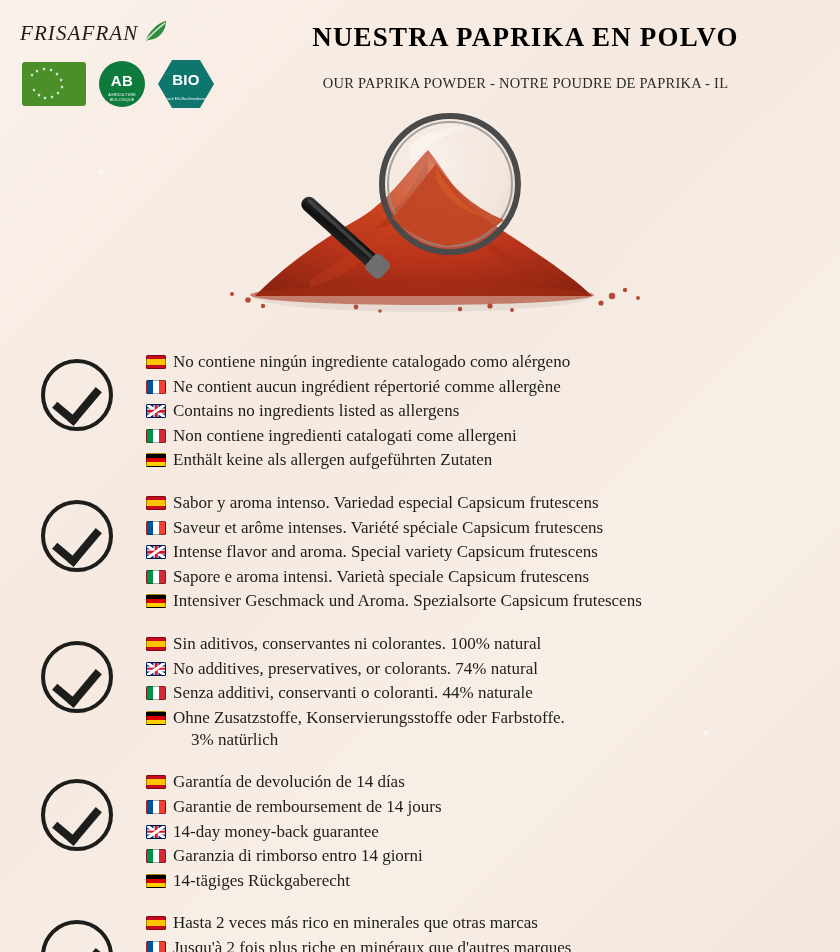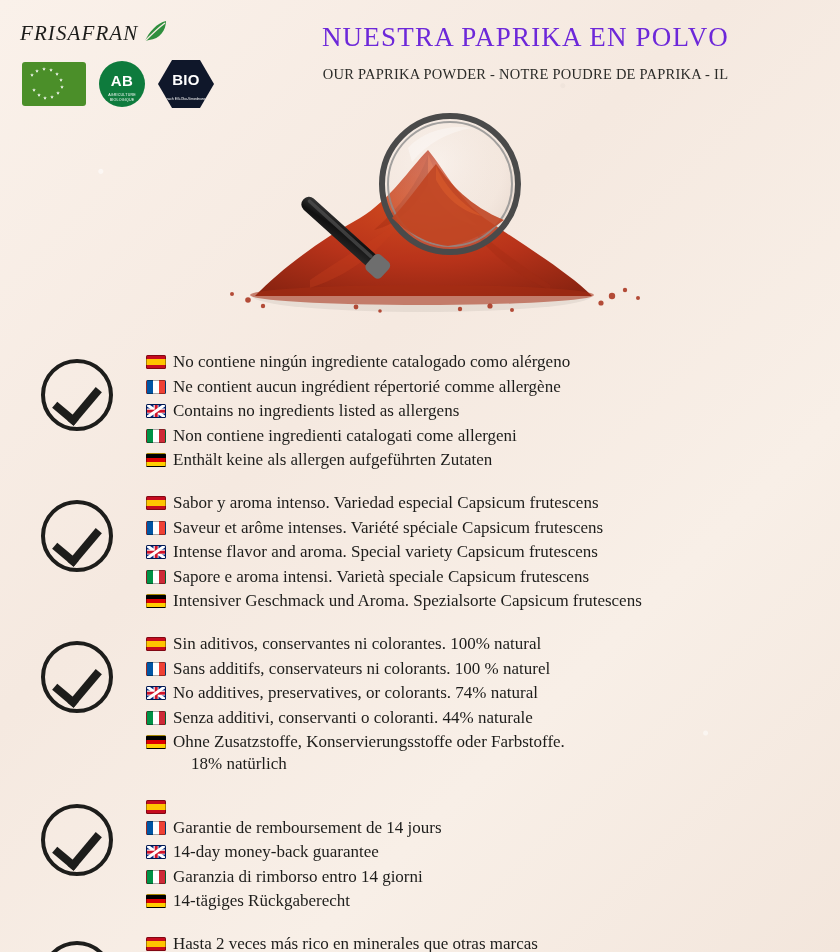--- a/index.html
+++ b/index.html
@@ -56,35 +56,35 @@
   .ab-logo { width: 46px; height: 46px; border-radius: 50%; background: #0e7b3d; position: relative; color: #fff; }
   .ab-logo .ab-text {
     position: absolute; top: 11px; left: 0; right: 0; text-align: center;
     font-family: "Liberation Sans", sans-serif; font-size: 15px; font-weight: 700; letter-spacing: .5px;
   }
   .ab-logo .ab-sub {
     position: absolute; bottom: 5px; left: 0; right: 0; text-align: center;
     font-family: "Liberation Sans", sans-serif; font-size: 3.6px; line-height: 1.25; letter-spacing: .2px;
   }
 
-  .bio-logo { width: 56px; height: 48px; background: #0f172a; position: relative; color: #fff;
+  .bio-logo { width: 56px; height: 48px; background: #0f766e; position: relative; color: #fff;
     clip-path: polygon(25% 0%, 75% 0%, 100% 50%, 75% 100%, 25% 100%, 0% 50%); }
   .bio-logo .bio-text {
     position: absolute; top: 11px; left: 0; right: 0; text-align: center;
     font-family: "Liberation Sans", sans-serif; font-size: 15px; font-weight: 700; letter-spacing: .3px;
   }
   .bio-logo .bio-sub {
     position: absolute; bottom: 7px; left: 0; right: 0; text-align: center;
     font-family: "Liberation Sans", sans-serif; font-size: 3.4px; line-height: 1.2;
   }
 
   .title-block { flex: 1; text-align: center; padding-top: 4px; }
   .main-title {
-    font-size: 27px; letter-spacing: 1.2px; font-weight: 400; margin: 0 0 11px 0;
-    color: #6d28d9;
+    font-size: 27px; letter-spacing: 1.2px; font-weight: 700; margin: 0 0 20px 0;
+    color: #000000;
   }
   .sub-title {
     font-size: 14.5px; letter-spacing: .25px; line-height: 1.45; margin: 8px; color: #2b2b28;
   }
 
   
   .hero { position: relative; height: 225px; margin-top: 2px; }
   .hero svg { position: absolute; left: 50%; top: 0; transform: translateX(-50%); }
 
   
@@ -312,53 +312,50 @@
   <div class="feature">
     <div class="check-wrap">
       <div class="check-circle"></div>
     </div>
     <div class="lines">
       <div class="line">
         <span class="flag flag-es"></span>
         <span class="line-text">Sin aditivos, conservantes ni colorantes. 100% natural</span>
       </div>
       <div class="line">
-        <span class="flag flag-fr"></span>
-        <span class="line-text">Sans additifs, conservateurs ni colorants. 100 % naturel</span>
-      </div>
-      <div class="line">
         <span class="flag flag-uk">
             <span class="cross-v"></span>
             <span class="cross-h"></span>
             <span class="cross-v-r"></span>
             <span class="cross-h-r"></span>
           </span>
         <span class="line-text">No additives, preservatives, or colorants. 74% natural</span>
       </div>
       <div class="line">
         <span class="flag flag-it"></span>
         <span class="line-text">Senza additivi, conservanti o coloranti. 44% naturale</span>
       </div>
       <div class="line">
         <span class="flag flag-de"></span>
         <span class="line-text">
           <span>Ohne Zusatzstoffe, Konservierungsstoffe oder Farbstoffe.</span>
-          <span class="cont">18% natürlich</span>
+          <span class="cont">3% natürlich</span>
         </span>
       </div>
     </div>
   </div>
 
   <div class="feature">
     <div class="check-wrap">
       <div class="check-circle"></div>
     </div>
     <div class="lines">
       <div class="line">
         <span class="flag flag-es"></span>
+        <span class="line-text">Garantía de devolución de 14 días</span>
       </div>
       <div class="line">
         <span class="flag flag-fr"></span>
         <span class="line-text">Garantie de remboursement de 14 jours</span>
       </div>
       <div class="line">
         <span class="flag flag-uk">
             <span class="cross-v"></span>
             <span class="cross-h"></span>
             <span class="cross-v-r"></span>

